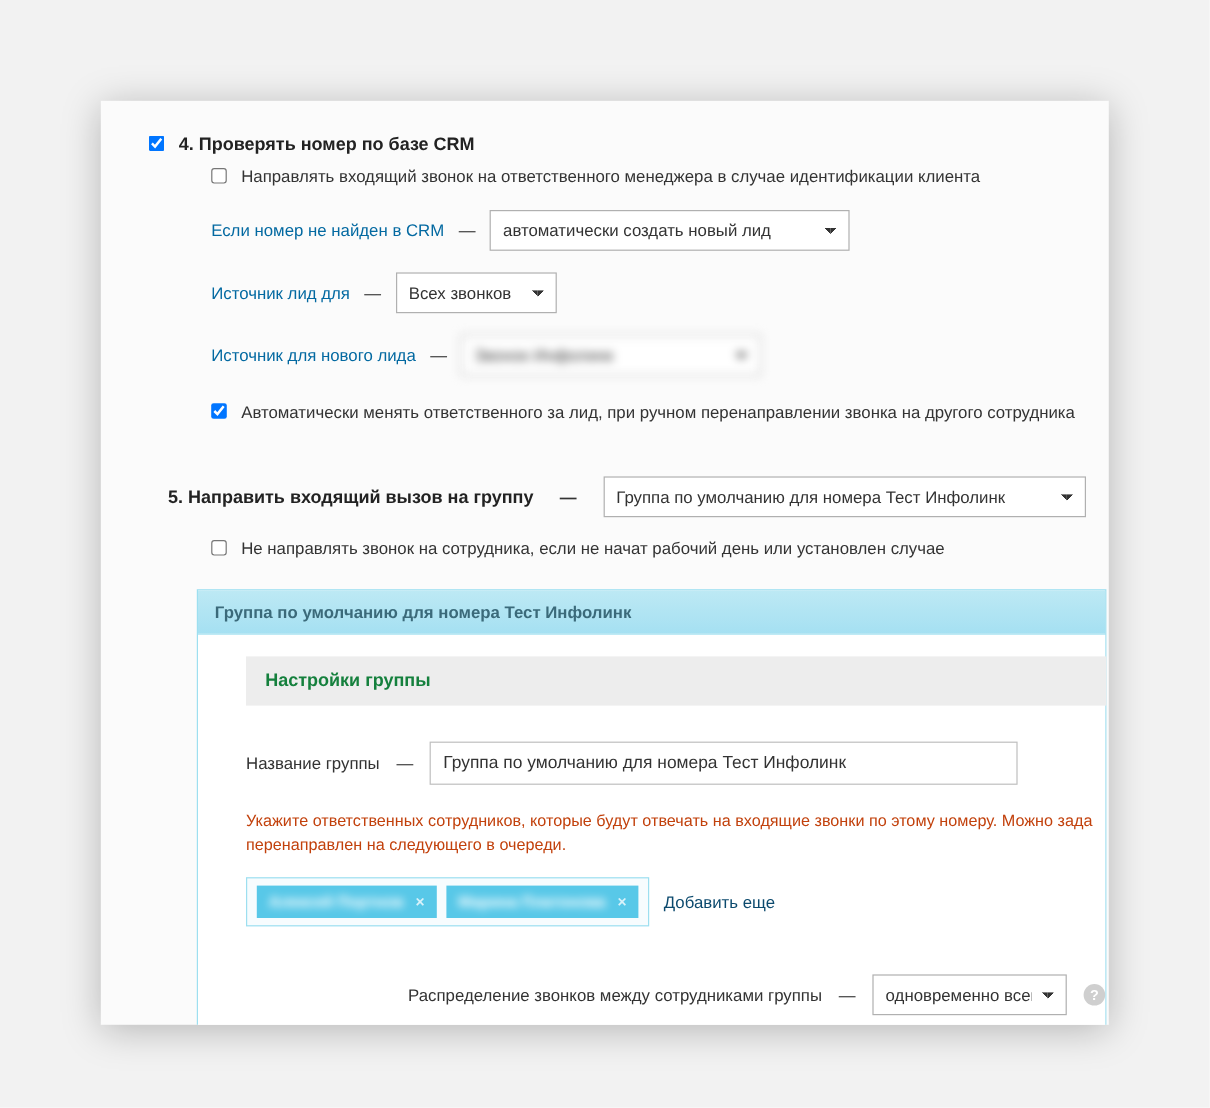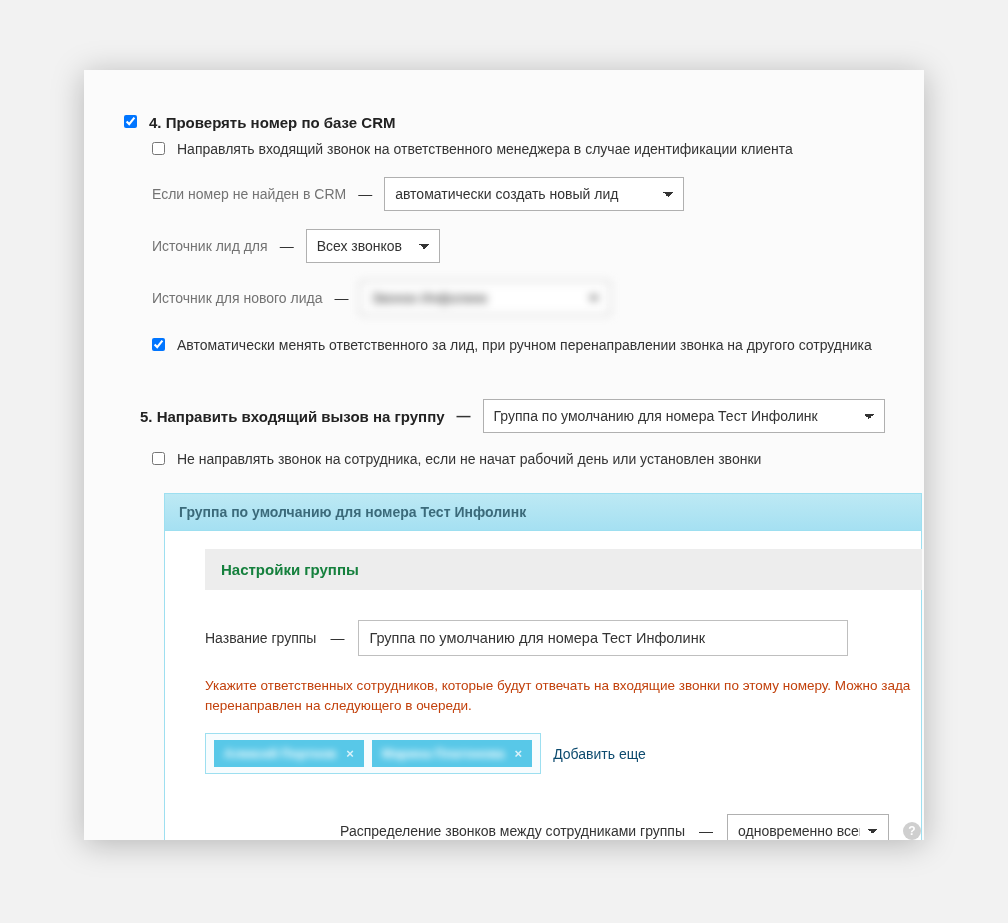--- a/index.html
+++ b/index.html
@@ -9,48 +9,48 @@
       font-size: 14px;
       color: #333;
       width: 1008px;
       height: 923px;
       overflow: hidden;
       position: relative;
     }
     .card {
       position: absolute;
       left: 84px;
-      top: 70px;
+      top: 84px;
       width: 840px;
       height: 770px;
       background: #fbfbfb;
       box-shadow: 0 4px 30px rgba(0,0,0,0.25);
-      padding: 44px 0 0 40px;
+      padding: 28px 0 0 40px;
       overflow: hidden;
     }
     .chk { margin-right: 6px; vertical-align: middle; position:relative; top:-1px;}
     .row-main {
       display: flex;
       align-items: flex-start;
       margin-bottom: 8px;
     }
     .sec-title {
       font-weight: bold;
       color: #222;
       font-size: 15px;
     }
-    .indent-1 { margin-left: 28px; }
+    .indent-1 { margin-left: 52px; }
     .opt-row {
       margin-top: 18px;
       display: flex;
       align-items: center;
       gap: 6px;
       flex-wrap: wrap;
     }
-    .opt-row .label { color: #737373; }
+    .opt-row .label { color: #0369a1; }
     .emdash { color: #333; padding: 0 6px; }
     select.faux {
       background: #fff;
       border: 1px solid #b0b0b0;
       font-size: 14px;
       color: #333;
       height: 34px;
       padding: 0 28px 0 10px;
       appearance: none;
       background-image: linear-gradient(45deg, transparent 50%, #333 50%),
@@ -61,21 +61,21 @@
     }
     .blurtext {
       filter: blur(4px);
       color: #444;
       user-select: none;
     }
     .sec5-row {
       margin-top: 44px;
       display: flex;
       align-items: center;
-      gap: 6px;
+      gap: 16px;
     }
     .groupblock {
       margin-top: 24px;
       margin-left: 40px;
       border: 1px solid #9ddff0;
       width: 758px;
     }
     .grouphead {
       background: linear-gradient(#bde9f4, #a5e0f2);
       color: #3b6a7a;
@@ -220,21 +220,21 @@
     <span class="sec-title">5. Направить входящий вызов на группу</span>
     <span class="emdash" style="font-weight:bold">—</span>
     <select class="faux" style="width:402px">
       <option>Группа по умолчанию для номера Тест Инфолинк</option>
     </select>
   </div>
 
   <div class="indent-1" style="margin-top:18px;">
     <label class="inline">
       <input type="checkbox" class="chk" style="">
-      <span>Не направлять звонок на сотрудника, если не начат рабочий день или установлен звонки</span>
+      <span>Не направлять звонок на сотрудника, если не начат рабочий день или установлен случае</span>
     </label>
   </div>
 
   <div class="groupblock">
     <div class="grouphead">Группа по умолчанию для номера Тест Инфолинк</div>
     <div class="groupbody">
       <div class="settings-hdr">Настройки группы</div>
 
       <div class="gs-row">
         <span>Название группы</span>

